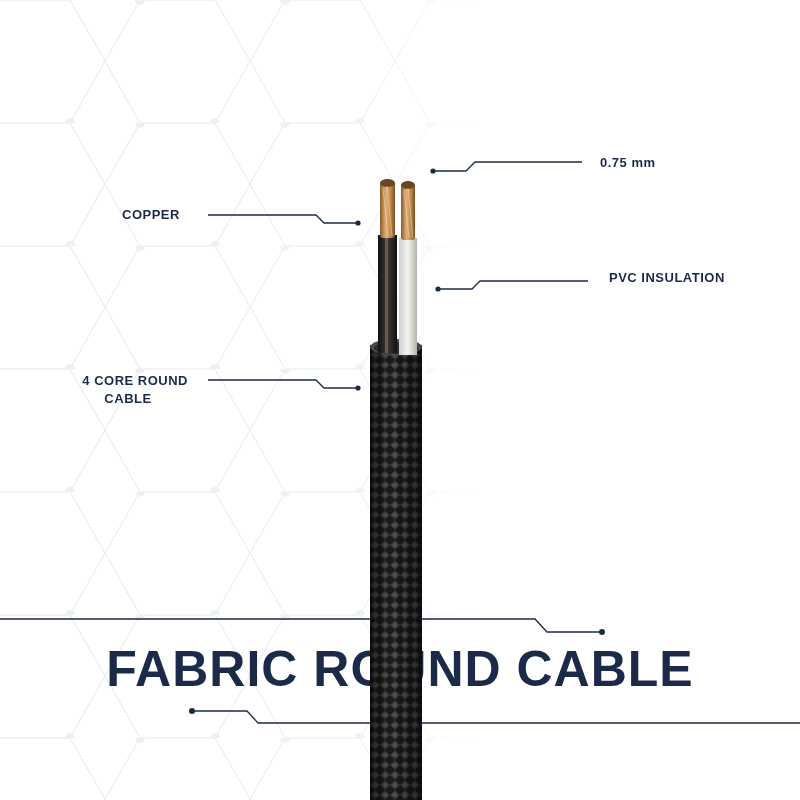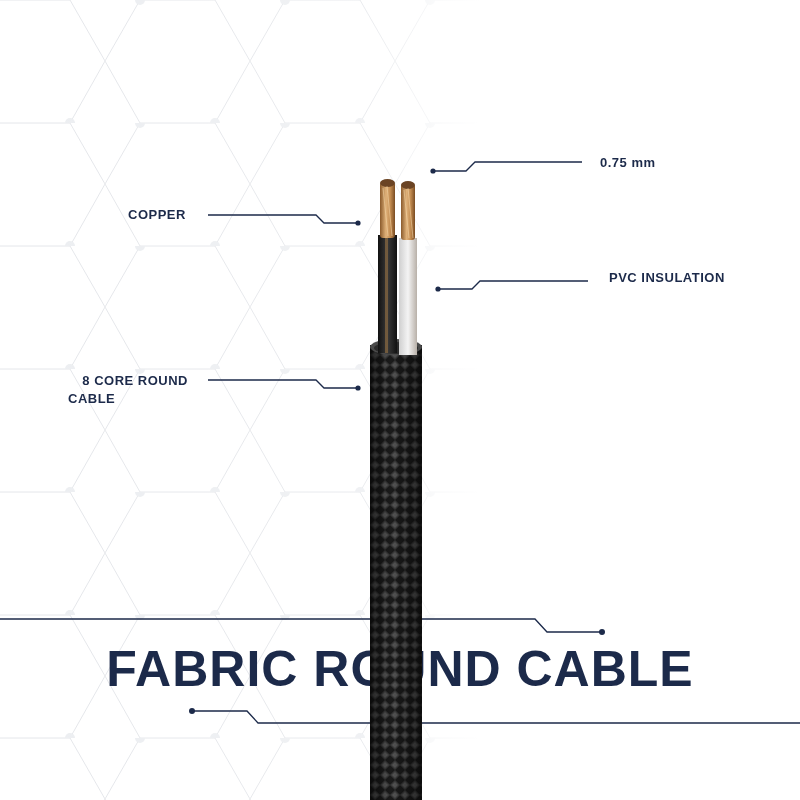--- a/index.html
+++ b/index.html
@@ -46,24 +46,24 @@
       <circle cx="433" cy="171" r="2.6"></circle>
       <circle cx="358" cy="223" r="2.6"></circle>
       <circle cx="438" cy="289" r="2.6"></circle>
       <circle cx="358" cy="388" r="2.6"></circle>
       <circle cx="602" cy="632" r="3"></circle>
       <circle cx="192" cy="711" r="3"></circle>
     </g>
   </svg>
 
   <div class="label" style="left:600px; top:154px;">0.75 mm</div>
-  <div class="label" style="left:122px; top:206px;margin-left:6px;">COPPER</div>
+  <div class="label" style="left:122px; top:206px;">COPPER</div>
   <div class="label" style="left:609px; top:269px;">PVC INSULATION</div>
-  <div class="label" style="left:68px; top:372px; width:120px; text-align:right;">8 CORE ROUND</div>
-  <div class="label" style="left:68px; top:390px; width:120px; text-align:left;">CABLE</div>
+  <div class="label" style="left:68px; top:372px; width:120px; text-align:right;">4 CORE ROUND</div>
+  <div class="label" style="left:68px; top:390px; width:120px; text-align:center;">CABLE</div>
 
   <div class="title">FABRIC ROUND CABLE</div>
 
   <svg class="cable" viewBox="0 0 800 800" width="800" height="800">
     <defs>
       <pattern id="braid" width="10" height="10" patternUnits="userSpaceOnUse">
         <rect width="10" height="10" fill="#1b1b1b"></rect>
         <path d="M0 5 L5 0 L10 5 L5 10 Z" fill="#3a3a3a"></path>
         <path d="M2 5 L5 2 L8 5 L5 8 Z" fill="#555"></path>
       </pattern>

